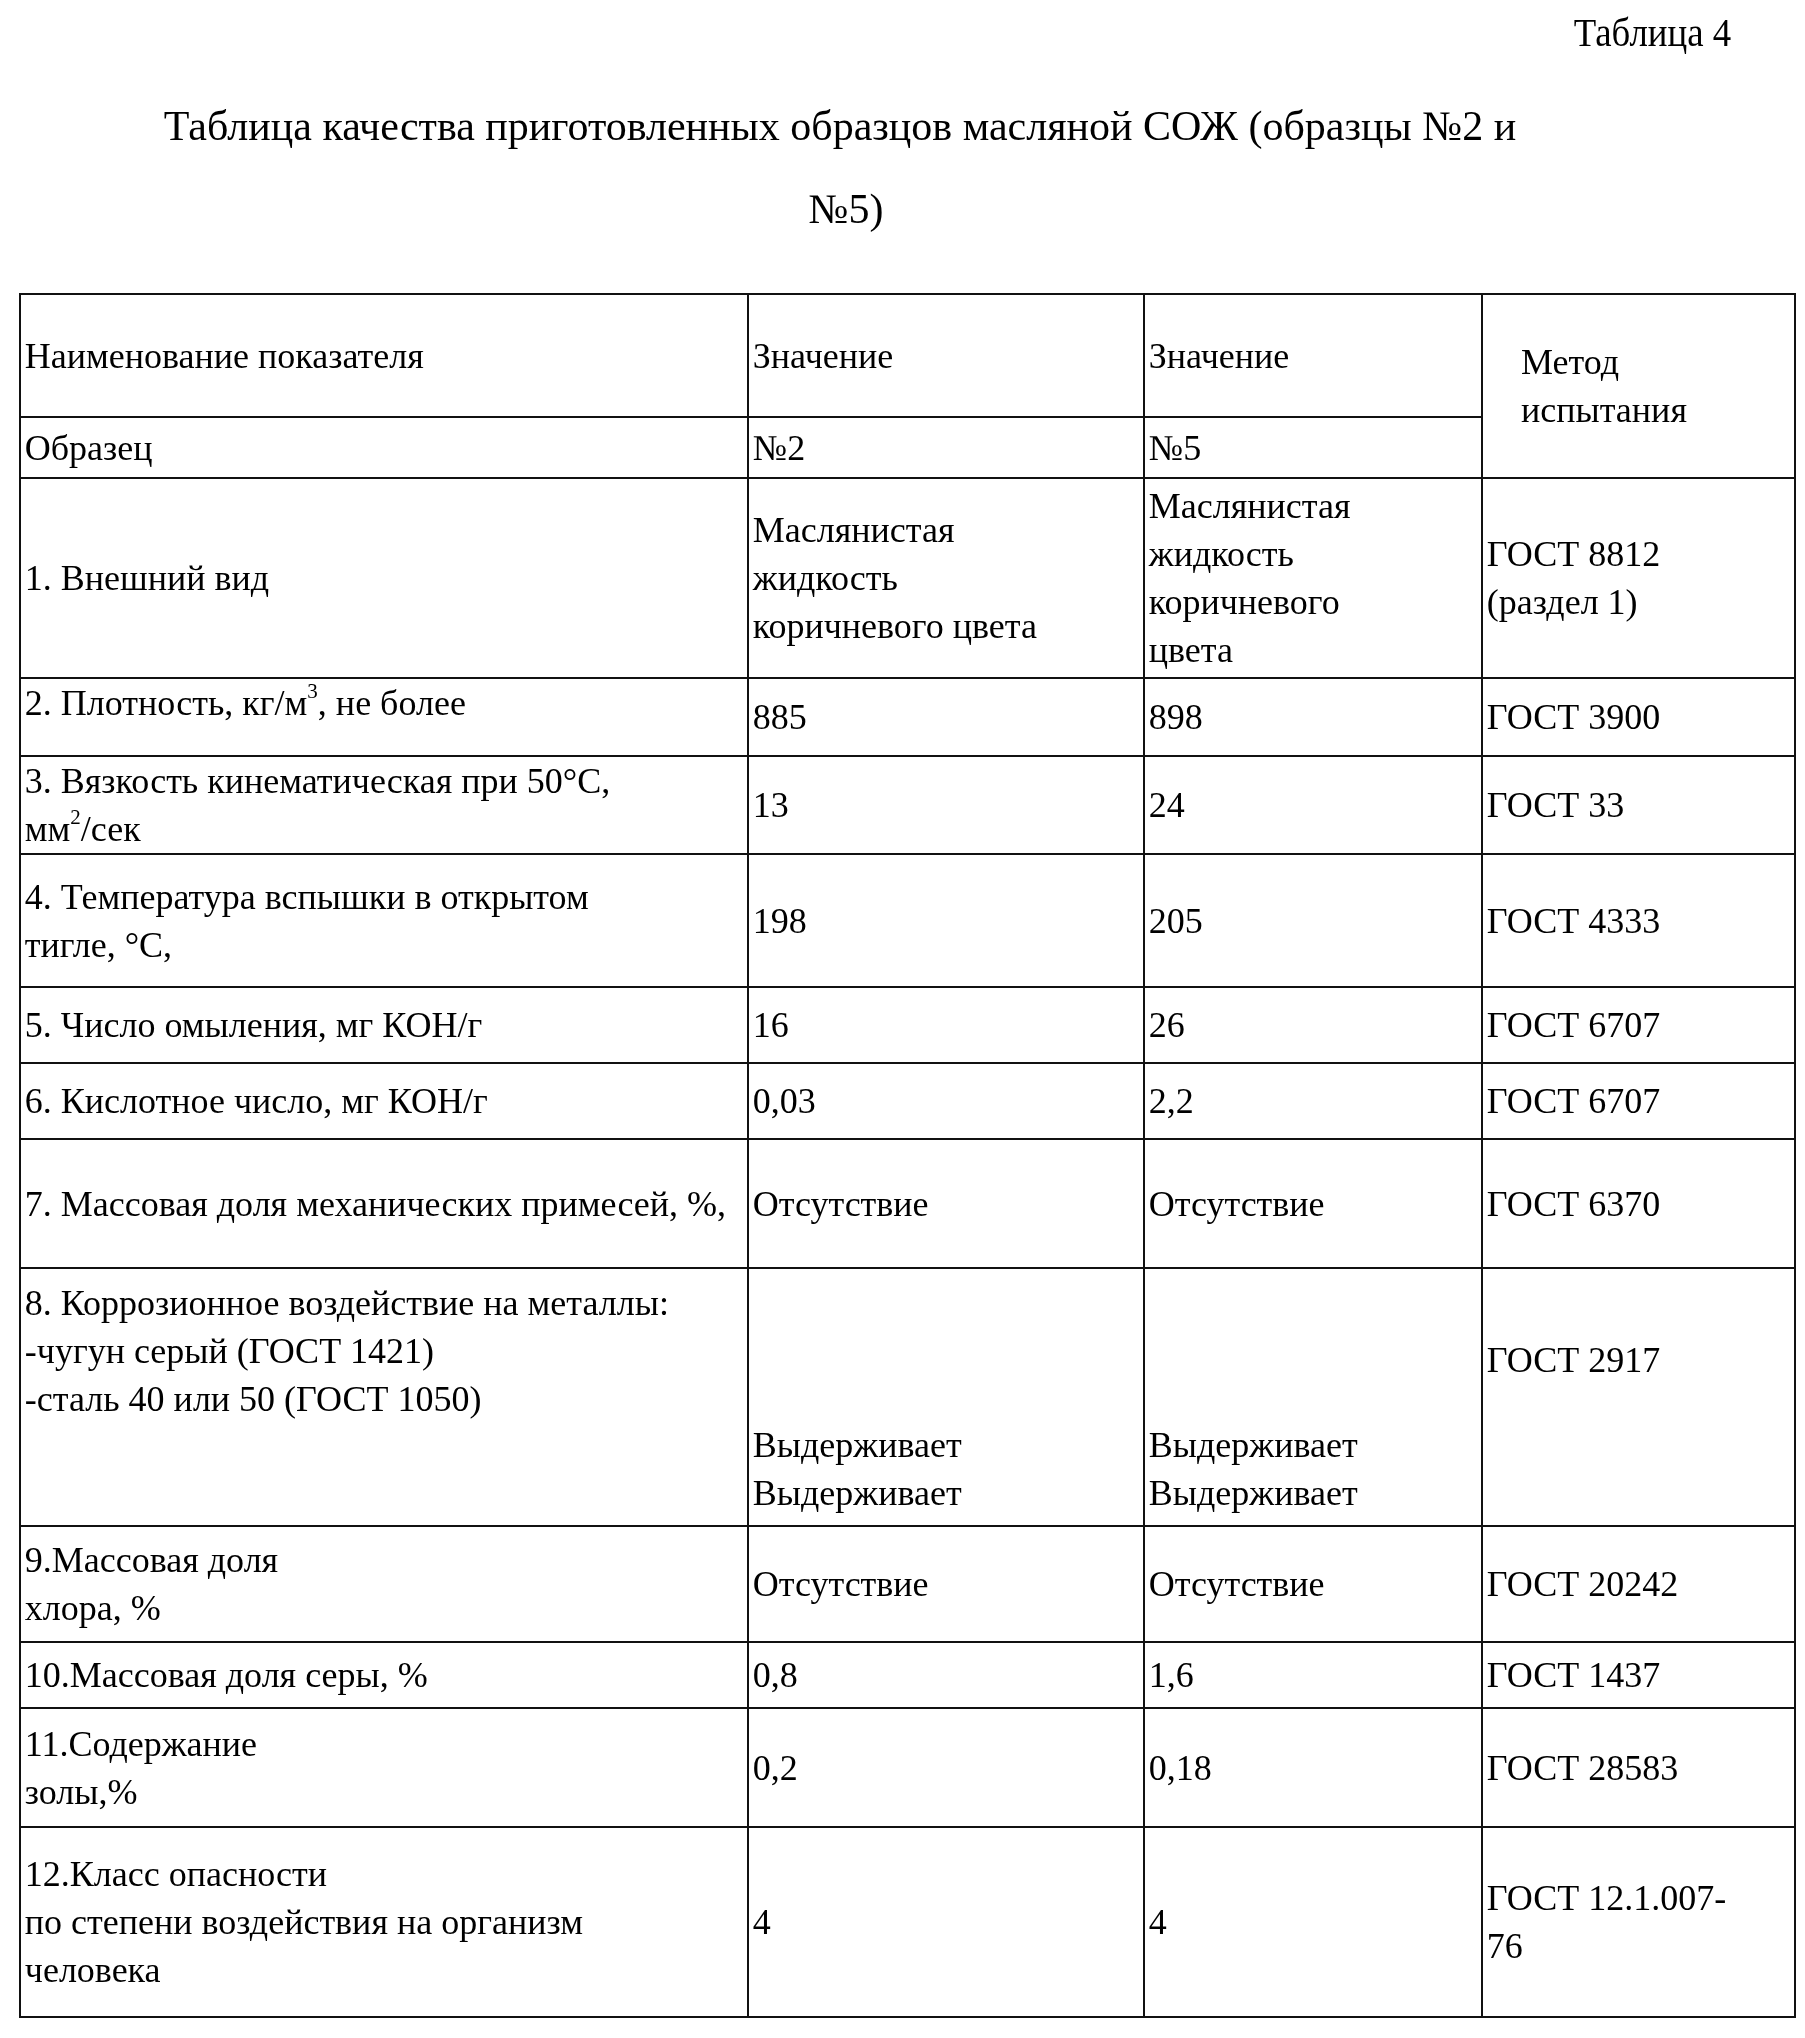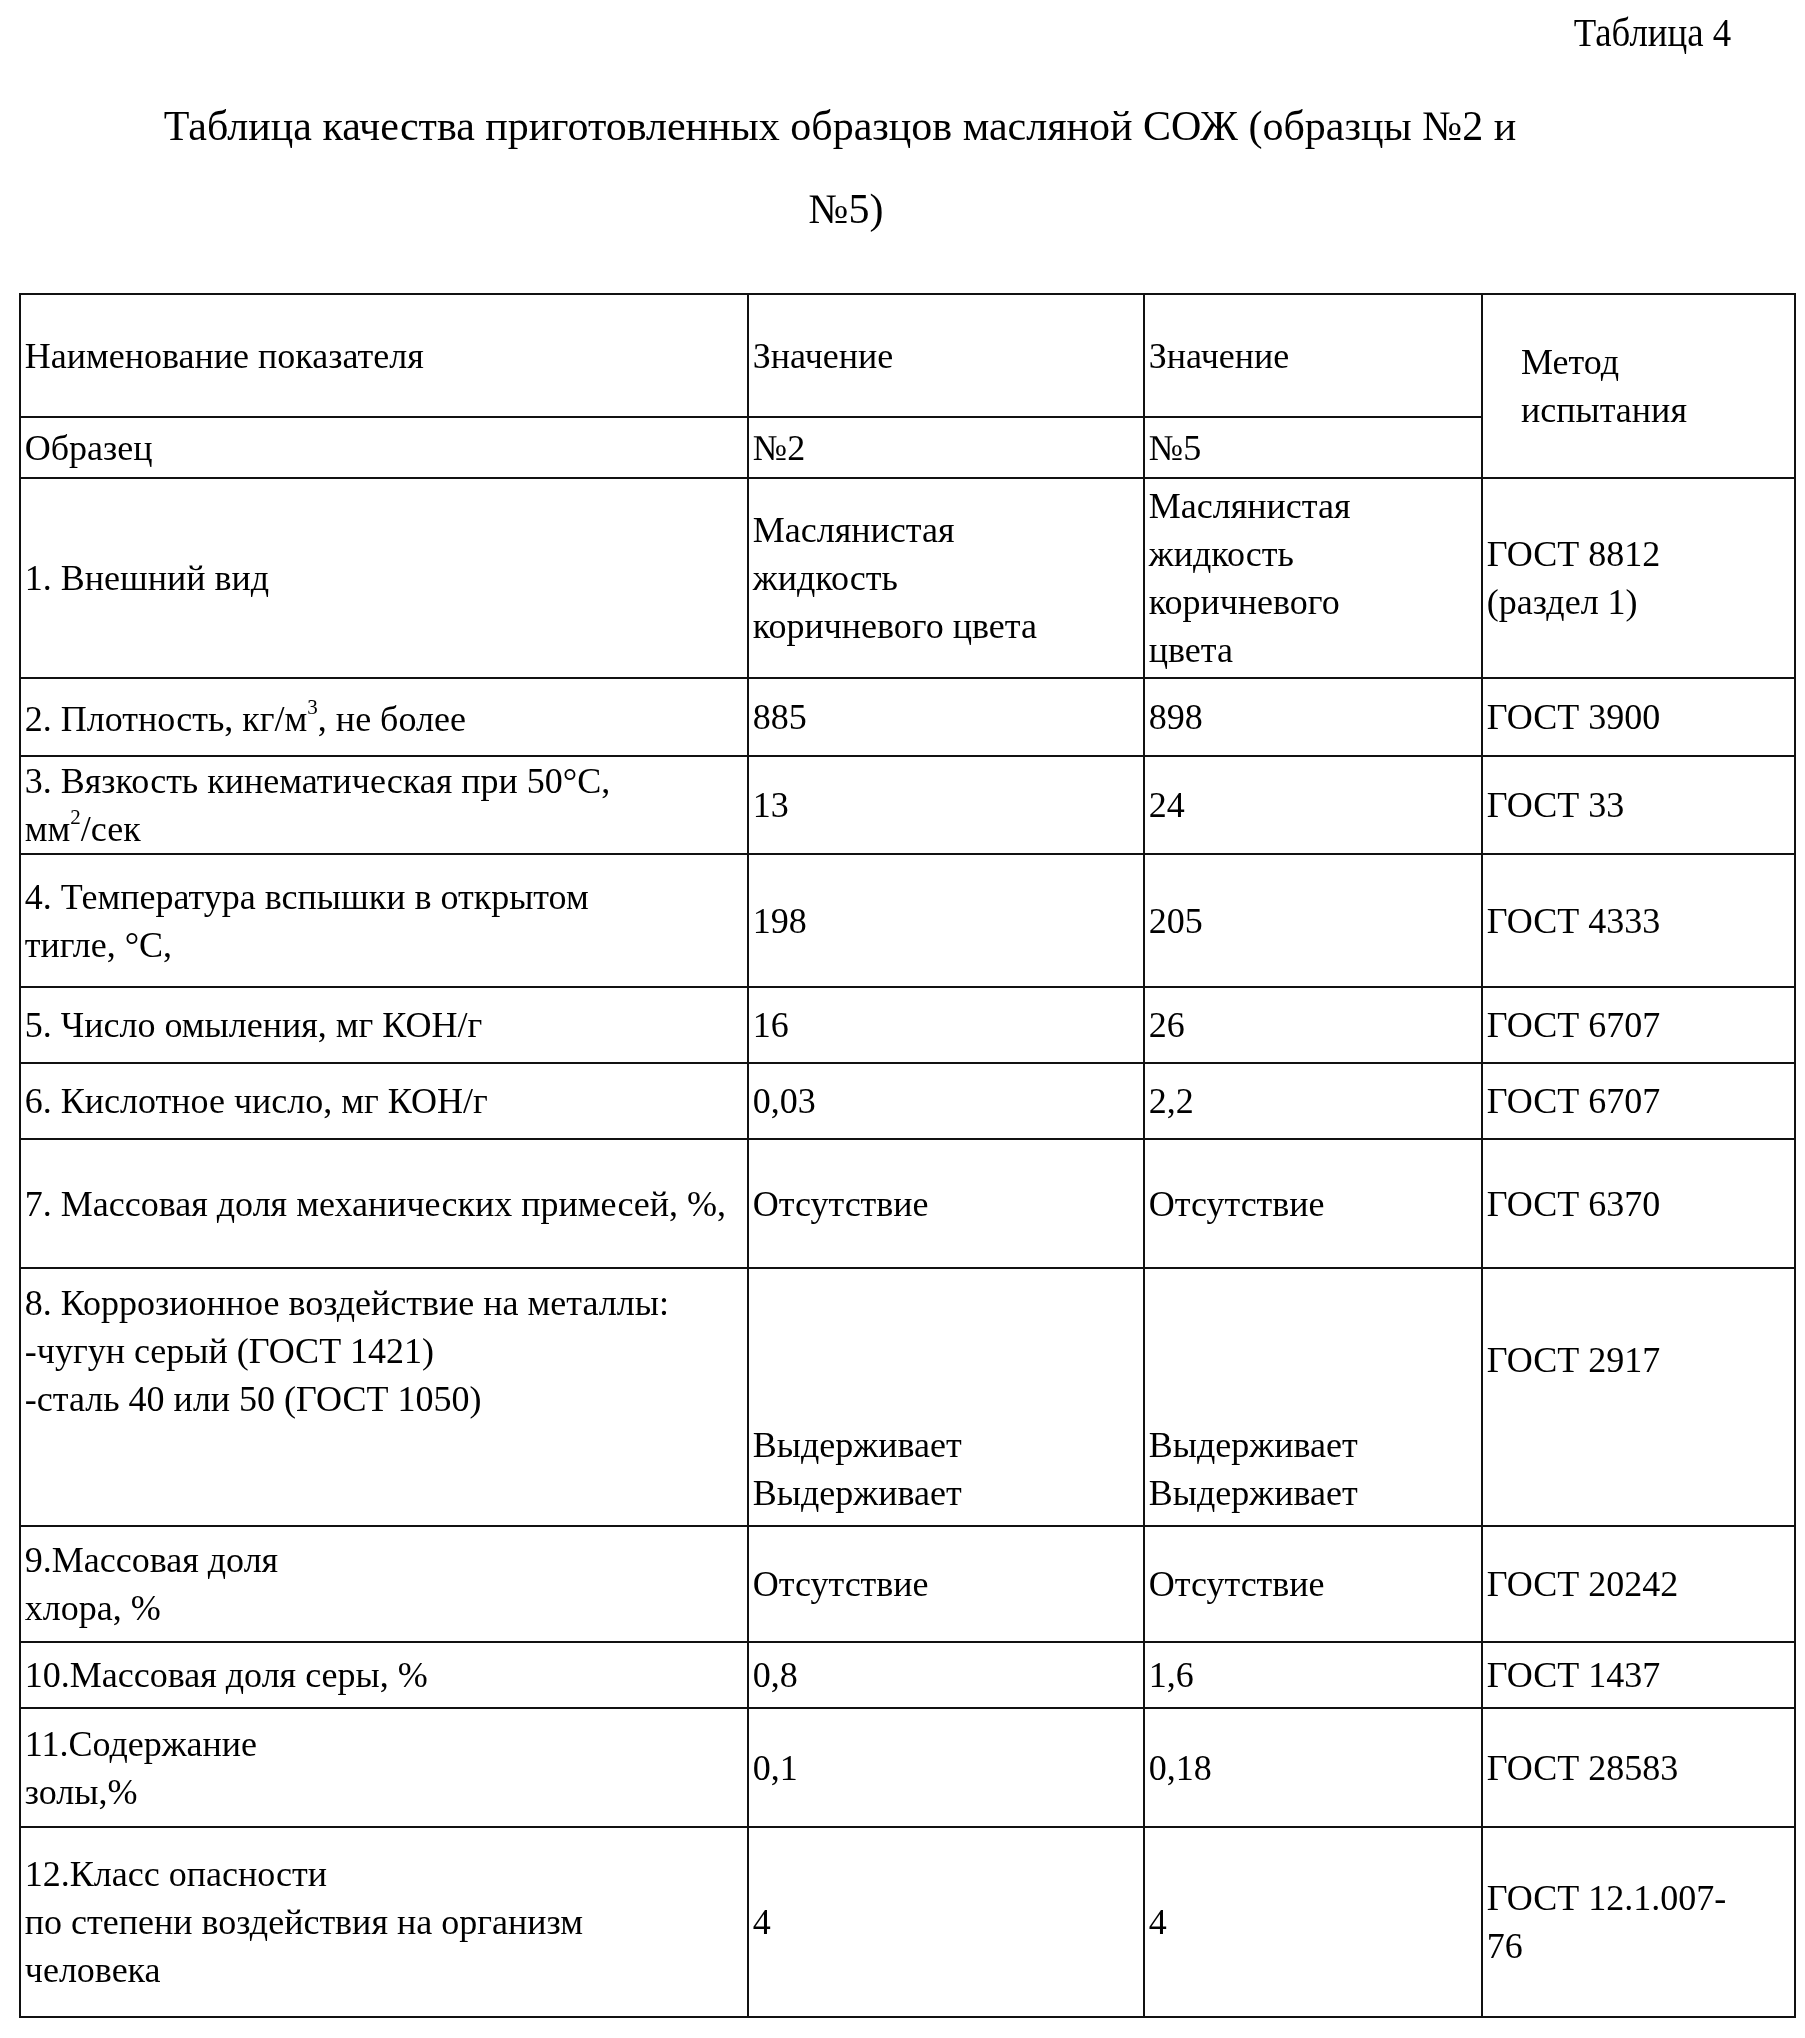--- a/index.html
+++ b/index.html
@@ -59,21 +59,21 @@
       <span class="ln">коричневого</span>
       <span class="ln">цвета</span>
     </td>
     <td class="c-val">
       <span class="ln">ГОСТ 8812</span>
       <span class="ln">(раздел 1)</span>
     </td>
   </tr>
 
   <tr style="height:78px">
-    <td class="c-name" style="vertical-align:top;padding-top:16px"><span>2. Плотность, кг/м</span><sup>3</sup><span>, не более</span></td>
+    <td class="c-name" style="vertical-align:top;padding-top:0"><span>2. Плотность, кг/м</span><sup>3</sup><span>, не более</span></td>
     <td class="c-val">885</td>
     <td class="c-val">898</td>
     <td class="c-val">ГОСТ 3900</td>
   </tr>
 
   <tr style="height:98px">
     <td class="c-name">
       <span class="ln">3. Вязкость кинематическая при 50°С,</span>
       <span class="ln"><span>мм</span><sup>2</sup><span>/сек</span></span>
     </td>
@@ -145,21 +145,21 @@
     <td class="c-val">0,8</td>
     <td class="c-val">1,6</td>
     <td class="c-val">ГОСТ 1437</td>
   </tr>
 
   <tr style="height:119px">
     <td class="c-name">
       <span class="ln">11.Содержание</span>
       <span class="ln">золы,%</span>
     </td>
-    <td class="c-val">0,1</td>
+    <td class="c-val">0,2</td>
     <td class="c-val">0,18</td>
     <td class="c-val">ГОСТ 28583</td>
   </tr>
 
   <tr style="height:190px">
     <td class="c-name">
       <span class="ln">12.Класс опасности</span>
       <span class="ln">по степени воздействия на организм</span>
       <span class="ln">человека</span>
     </td>

